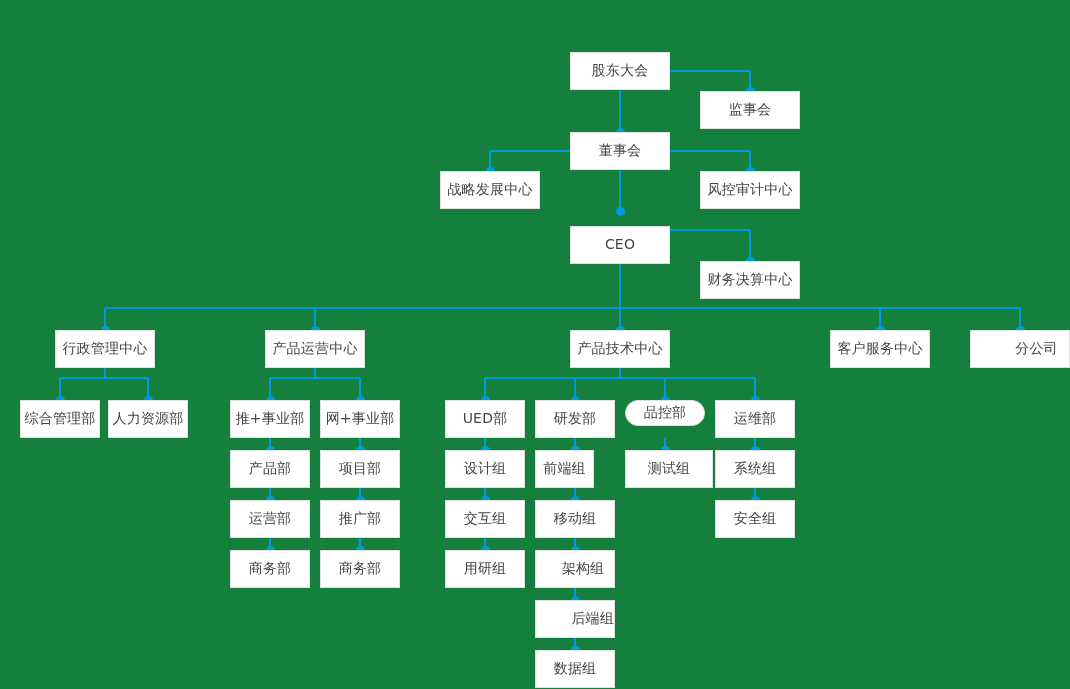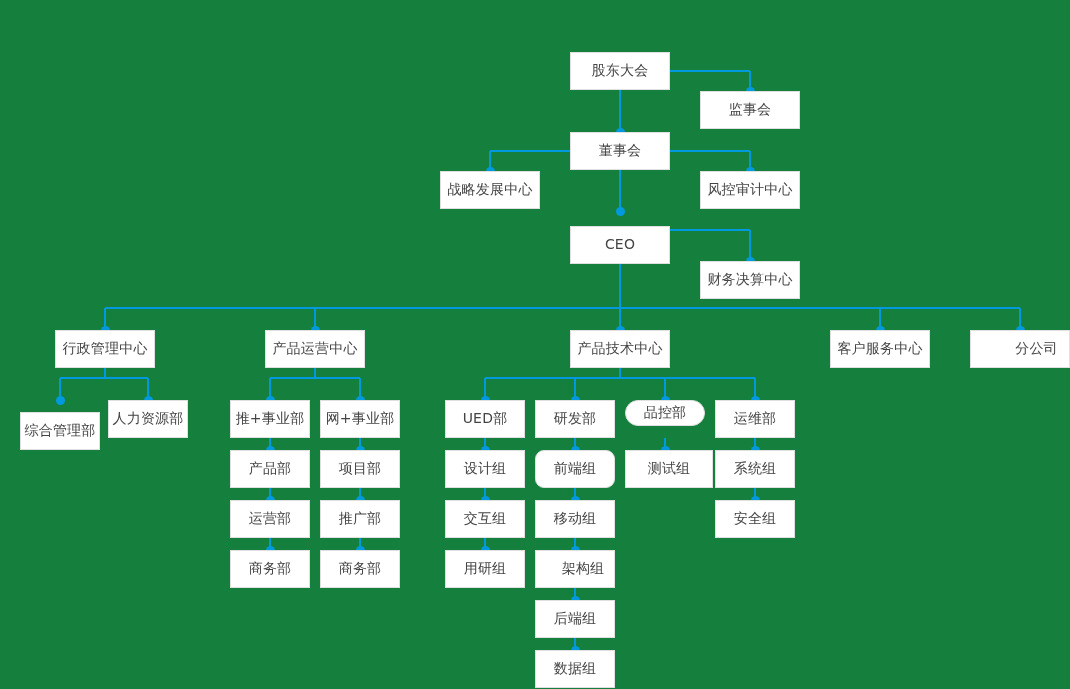--- a/index.html
+++ b/index.html
@@ -172,21 +172,21 @@
       </div>
       <div class="node" style="left: 570px; top: 330px; width: 100px; height: 38px;">
         <span class="node-label">产品技术中心</span>
       </div>
       <div class="node" style="left: 830px; top: 330px; width: 100px; height: 38px;">
         <span class="node-label">客户服务中心</span>
       </div>
       <div class="node" style="left: 970px; top: 330px; width: 100px; height: 38px; padding-left: 33px;">
         <span class="node-label">分公司</span>
       </div>
-      <div class="node" style="left: 20px; top: 400px; width: 80px; height: 38px; margin-top: 12px;">
+      <div class="node" style="left: 20px; top: 400px; width: 80px; height: 38px;">
         <span class="node-label">综合管理部</span>
       </div>
       <div class="node" style="left: 108px; top: 400px; width: 80px; height: 38px;">
         <span class="node-label">人力资源部</span>
       </div>
       <div class="node" style="left: 230px; top: 400px; width: 80px; height: 38px;">
         <span class="node-label">推+事业部</span>
       </div>
       <div class="node" style="left: 230px; top: 450px; width: 80px; height: 38px; text-align: right;">
         <span class="node-label">产品部</span>
@@ -217,30 +217,30 @@
       </div>
       <div class="node" style="left: 445px; top: 500px; width: 80px; height: 38px;">
         <span class="node-label">交互组</span>
       </div>
       <div class="node" style="left: 445px; top: 550px; width: 80px; height: 38px;">
         <span class="node-label">用研组</span>
       </div>
       <div class="node" style="left: 535px; top: 400px; width: 80px; height: 38px;">
         <span class="node-label">研发部</span>
       </div>
-      <div class="node" style="left: 535px; top: 450px; width: 80px; height: 38px; border-radius: 9px;">
+      <div class="node" style="left: 535px; top: 450px; width: 59px; height: 38px;">
         <span class="node-label">前端组</span>
       </div>
       <div class="node" style="left: 535px; top: 500px; width: 80px; height: 38px;">
         <span class="node-label">移动组</span>
       </div>
       <div class="node" style="left: 535px; top: 550px; width: 80px; height: 38px; padding-left: 16px;">
         <span class="node-label">架构组</span>
       </div>
-      <div class="node" style="left: 535px; top: 600px; width: 80px; height: 38px;">
+      <div class="node" style="left: 535px; top: 600px; width: 80px; height: 38px; justify-content: flex-end;">
         <span class="node-label">后端组</span>
       </div>
       <div class="node" style="left: 535px; top: 650px; width: 80px; height: 38px;">
         <span class="node-label">数据组</span>
       </div>
       <div class="node" style="left: 625px; top: 400px; width: 80px; height: 26px; border-radius: 14px;">
         <span class="node-label">品控部</span>
       </div>
       <div class="node" style="left: 625px; top: 450px; width: 88px; height: 38px;">
         <span class="node-label">测试组</span>

